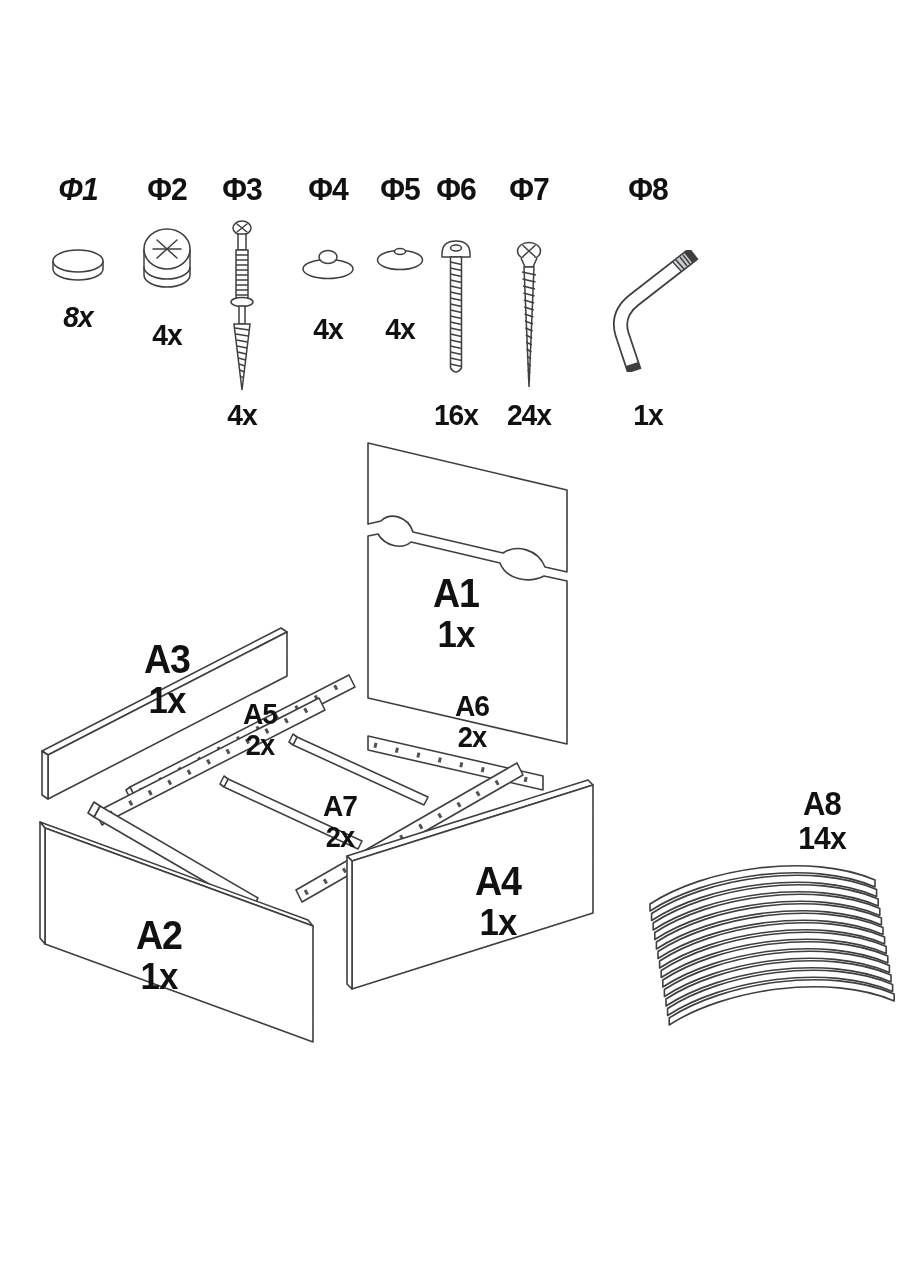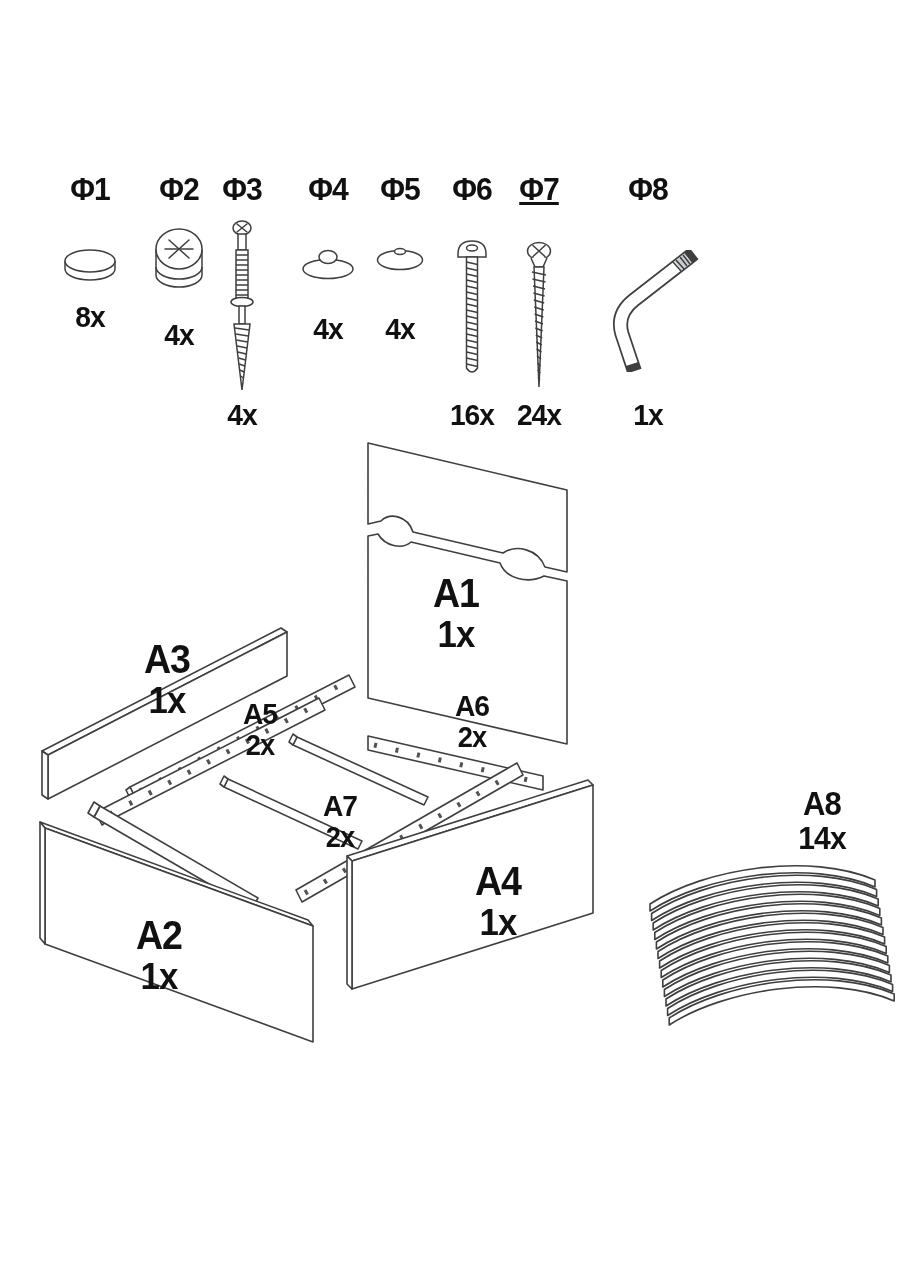--- a/index.html
+++ b/index.html
@@ -4,27 +4,27 @@
 <style>
   html,body{margin:0;padding:0;background:#ffffff;}
   body{width:900px;height:1280px;font-family:"Liberation Sans",sans-serif;color:#111;}
   .page{position:relative;width:900px;height:1280px;background:#fff;overflow:hidden;}
 
   
   .hw{position:absolute;top:172px;text-align:center;}
   .hw-label{font-size:32px;font-weight:700;letter-spacing:-1px;line-height:1.1;transform:scaleX(.94);}
   .hw svg{display:block;margin-left:auto;margin-right:auto;}
   .hw-qty{position:absolute;left:0;right:0;font-size:30px;font-weight:700;letter-spacing:-1px;transform:scaleX(.94);}
-  .hw1{left:50px;width:80px;}  .hw1 svg{margin-top:38px;} .hw1 .hw-qty{top:128px;}
-  .hw2{left:139px;width:80px;} .hw2 svg{margin-top:18px;} .hw2 .hw-qty{top:146px;}
+  .hw1{left:38px;width:80px;font-style:italic;}  .hw1 svg{margin-top:38px;} .hw1 .hw-qty{top:128px;}
+  .hw2{left:127px;width:80px;} .hw2 svg{margin-top:18px;} .hw2 .hw-qty{top:146px;}
   .hw3{left:202px;width:80px;} .hw3 svg{margin-top:13px;} .hw3 .hw-qty{top:226px;}
   .hw4{left:288px;width:80px;} .hw4 svg{margin-top:37px;} .hw4 .hw-qty{top:140px;}
   .hw5{left:360px;width:80px;} .hw5 svg{margin-top:33px;} .hw5 .hw-qty{top:140px;}
-  .hw6{left:432px;width:80px;} .hw6 svg{margin-top:29px;} .hw6 .hw-qty{top:226px;}
-  .hw7{left:496px;width:86px;text-decoration:underline;} .hw7 svg{margin-top:33px;} .hw7 .hw-qty{top:226px;}
+  .hw6{left:416px;width:80px;} .hw6 svg{margin-top:29px;} .hw6 .hw-qty{top:226px;}
+  .hw7{left:486px;width:86px;} .hw7 svg{margin-top:33px;} .hw7 .hw-qty{top:226px;}
   .hw8{left:596px;width:104px;}.hw8 svg{margin-top:43px;} .hw8 .hw-qty{top:226px;}
 
   
   .diagram{position:absolute;left:0;top:0;width:900px;height:1280px;}
   .diagram path, .diagram use{stroke:#3f3f3f;stroke-width:1.6;fill:#ffffff;stroke-linejoin:round;}
   .diagram .holes{fill:none;stroke:#3f3f3f;stroke-width:5;stroke-dasharray:3 19;opacity:.9;}
 
   
   .plabel{position:absolute;text-align:center;font-weight:700;letter-spacing:-1px;line-height:1.07;transform:scaleX(.94);}
   .plabel .pid,.plabel .pqty{white-space:nowrap;}

